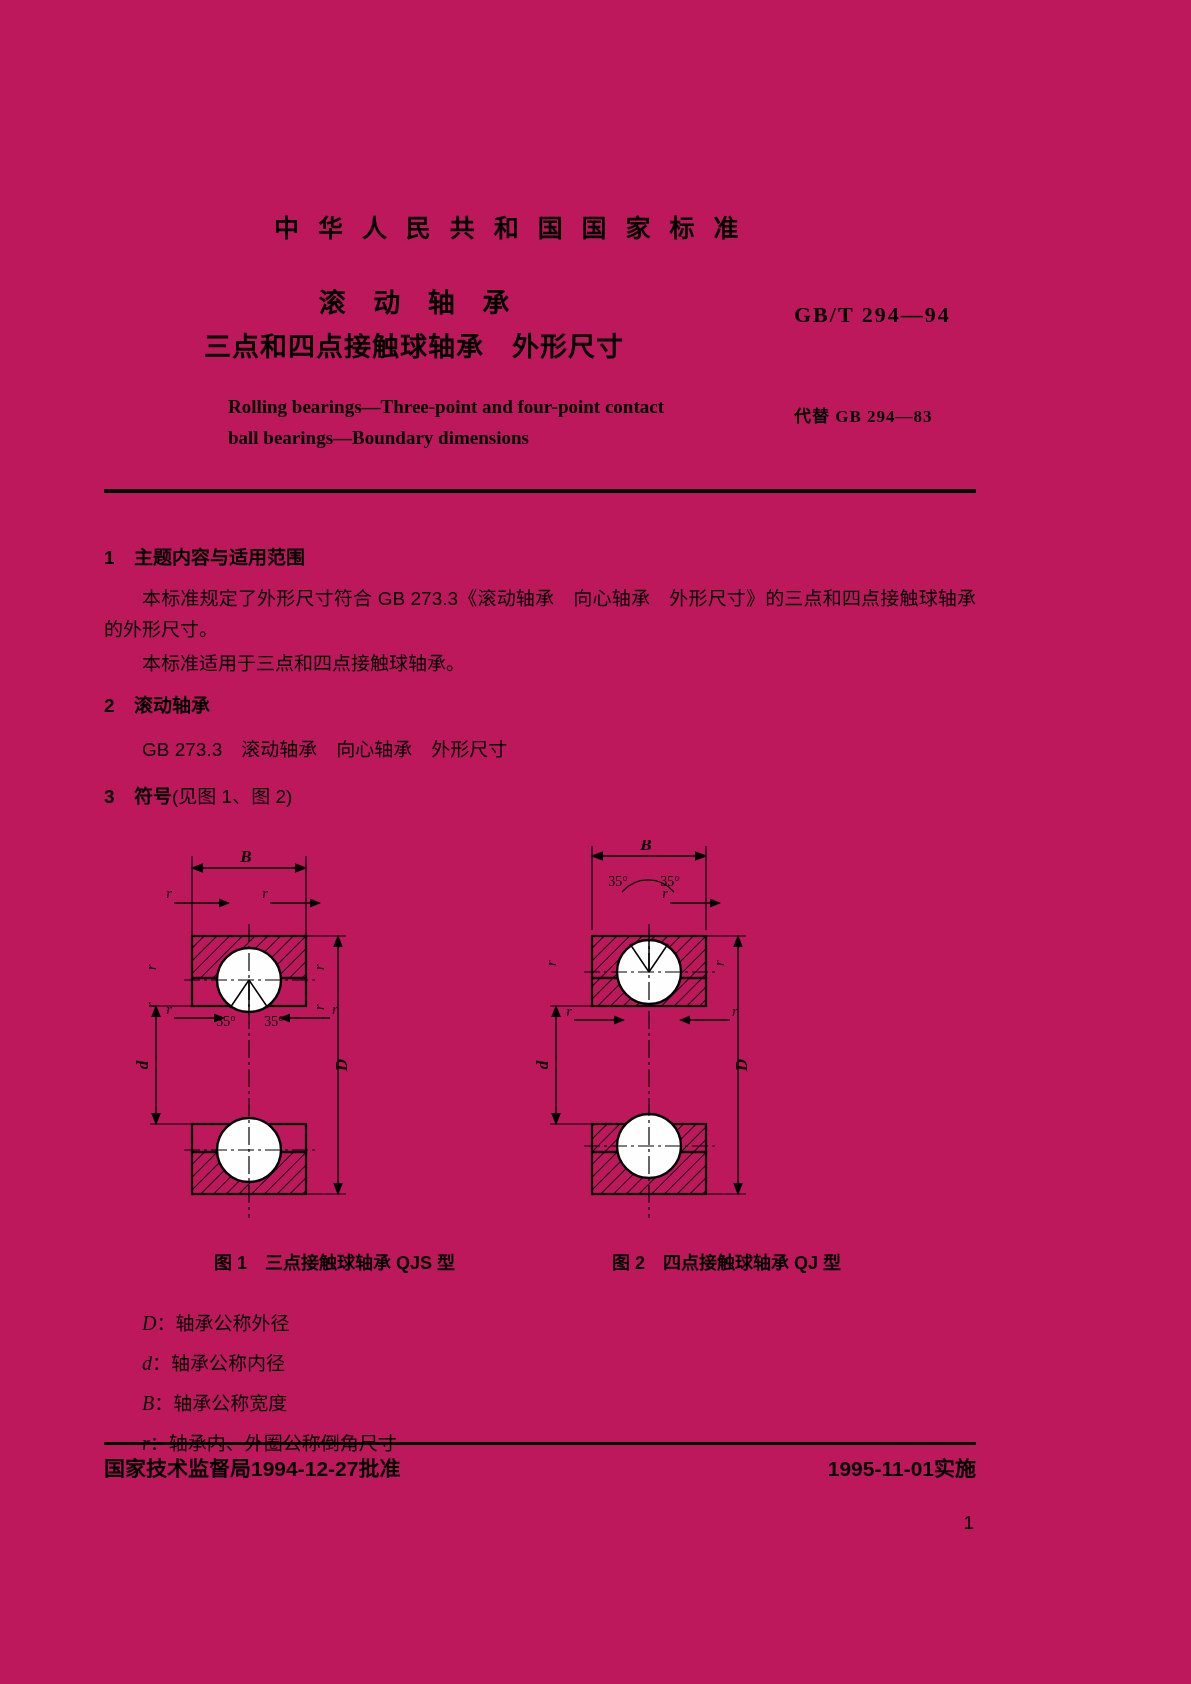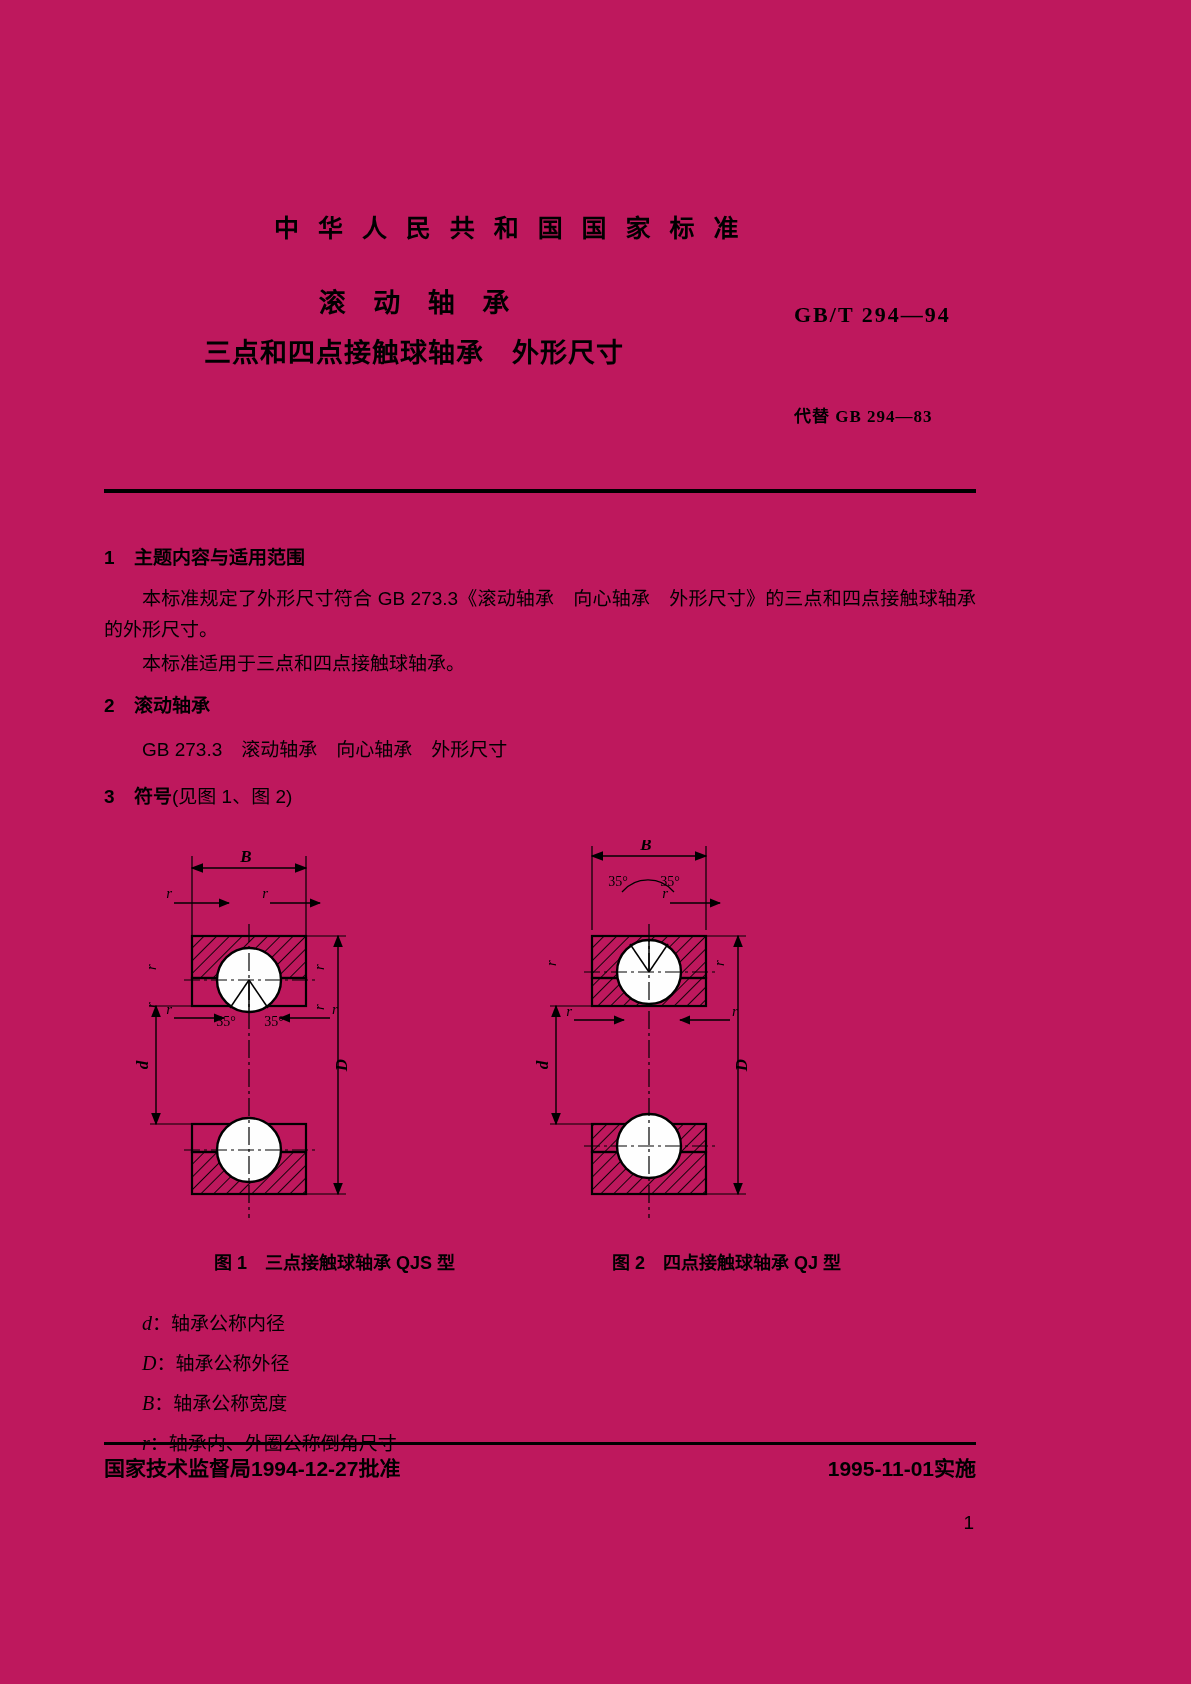--- a/index.html
+++ b/index.html
@@ -52,21 +52,21 @@
     letter-spacing: 10px;
     line-height: 1.35;
     padding-left: 10px;
   }
   .title-sub {
     font-family: "Liberation Sans", "DejaVu Sans", sans-serif;
     font-weight: bold;
     font-size: 27px;
     letter-spacing: 1px;
     line-height: 1.5;
-    margin-top: 12px;
+    margin-top: 6px;
     white-space: nowrap;
   }
   .title-en {
     position: absolute;
     left: 124px;
     top: 392px;
     width: 560px;
     font-family: "Liberation Serif", "DejaVu Serif", serif;
     font-weight: bold;
     font-size: 19px;
@@ -192,20 +192,24 @@
 <div class="page">
   <div class="content">
 
     <div class="org-line">中 华 人 民 共 和 国 国 家 标 准</div>
 
     <div class="title-block">
       <div class="title-main">滚 动 轴 承</div>
       <div class="title-sub">三点和四点接触球轴承　外形尺寸</div>
     </div>
 
+    <div class="title-en">
+      <div>Rolling bearings—Three-point and four-point contact</div>
+      <div>ball bearings—Boundary dimensions</div>
+    </div>
 
     <div class="std-no">GB/T 294—94</div>
     <div class="std-replaces">代替 GB 294—83</div>
 
     <div class="rule-top"></div>
 
     <div class="sec-head" style="left:0px; top:542px;">
       <span class="sec-num">1</span><span>主题内容与适用范围</span>
     </div>
 
@@ -349,24 +353,24 @@
         <line x1="168" y1="354" x2="212" y2="354" stroke="#000" stroke-width="1"></line>
         <text x="213" y="225" font-size="17" font-style="italic" font-weight="bold" text-anchor="middle" transform="rotate(-90 213 225)">D</text>
       </svg>
     </div>
 
     <div class="fig-caption" style="left:110px; top:1248px;">图 1　三点接触球轴承 QJS 型</div>
     <div class="fig-caption" style="left:508px; top:1248px;">图 2　四点接触球轴承 QJ 型</div>
 
     <div class="sym-list">
       <div>
-        <span class="it">d</span><span>：</span><span>轴承公称内径</span>
+        <span class="it">D</span><span>：</span><span>轴承公称外径</span>
       </div>
       <div>
-        <span class="it">D</span><span>：</span><span>轴承公称外径</span>
+        <span class="it">d</span><span>：</span><span>轴承公称内径</span>
       </div>
       <div>
         <span class="it">B</span><span>：</span><span>轴承公称宽度</span>
       </div>
       <div>
         <span class="it">r</span><span>：</span><span>轴承内、外圈公称倒角尺寸</span>
       </div>
     </div>
 
     <div class="rule-bottom"></div>

